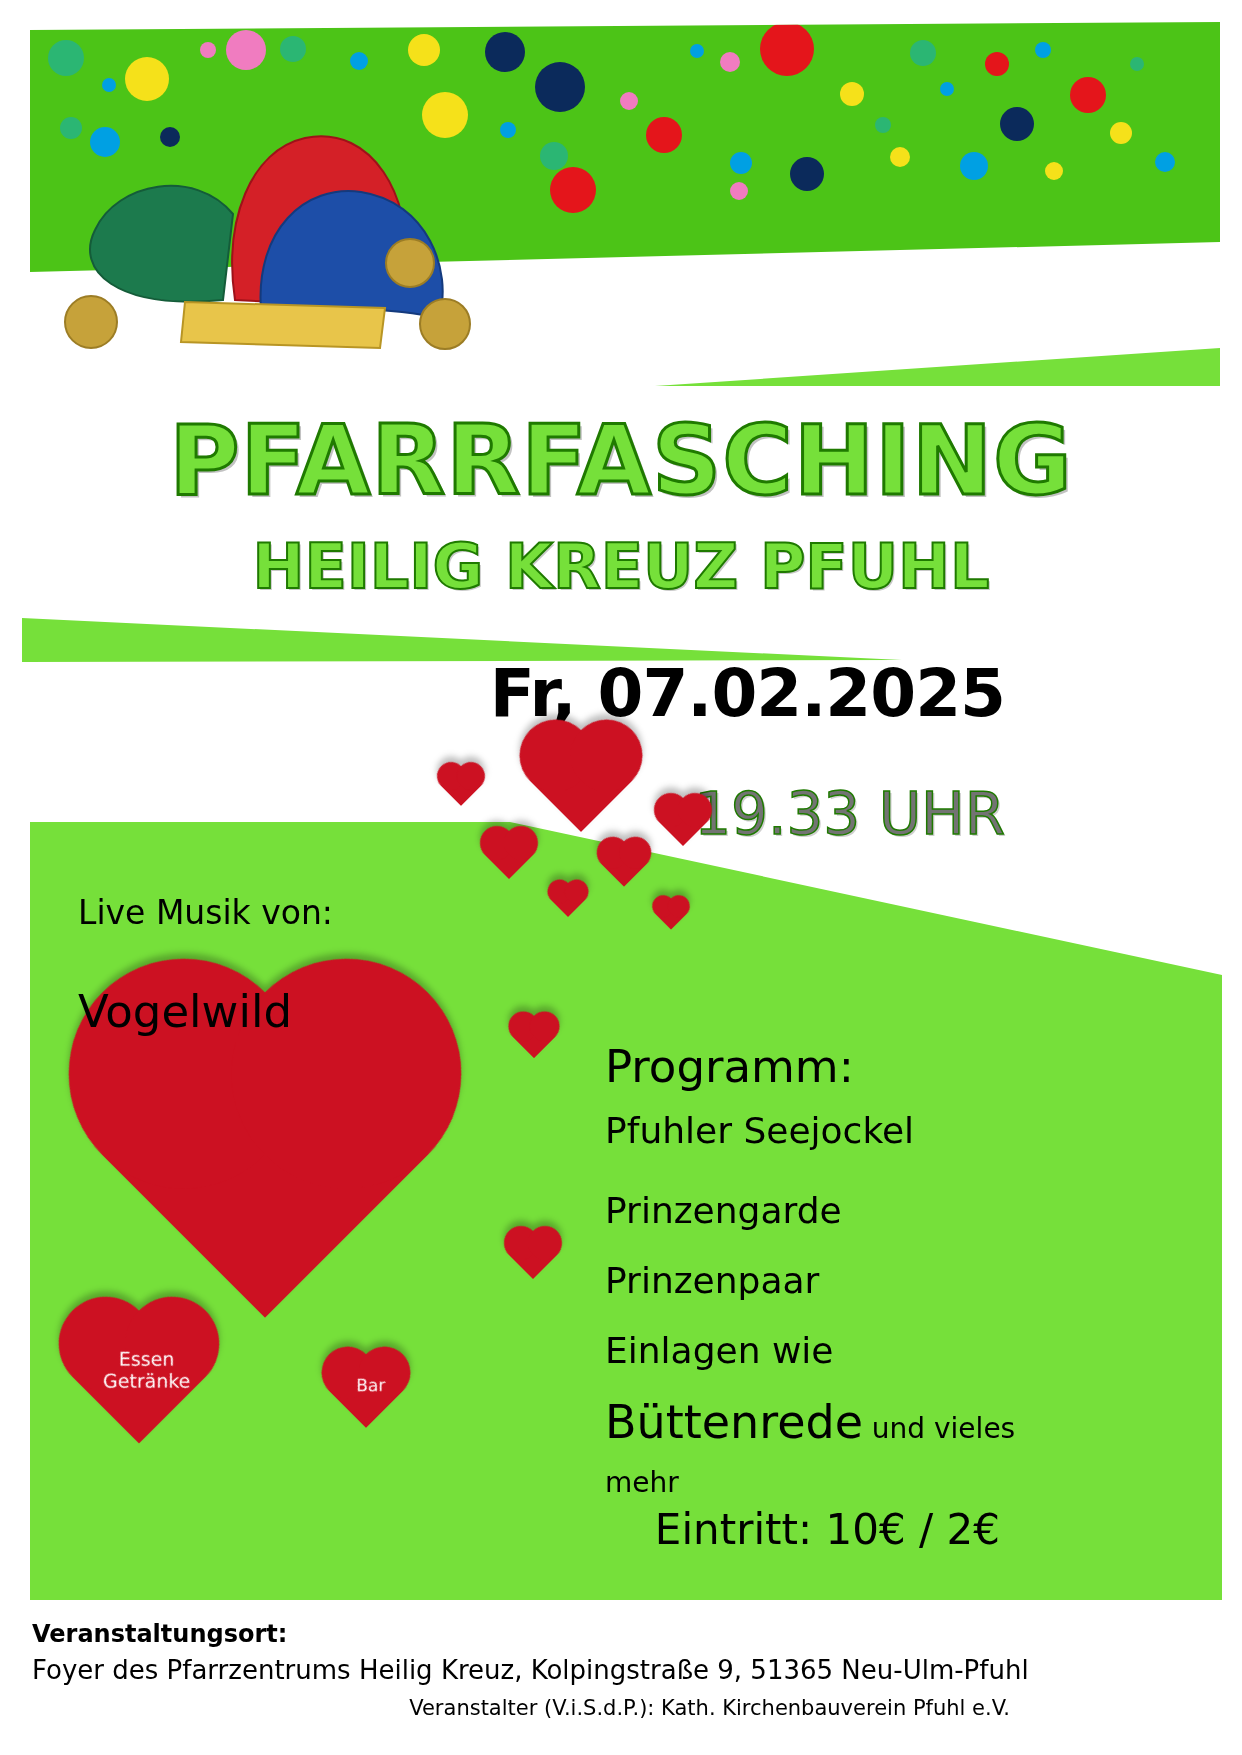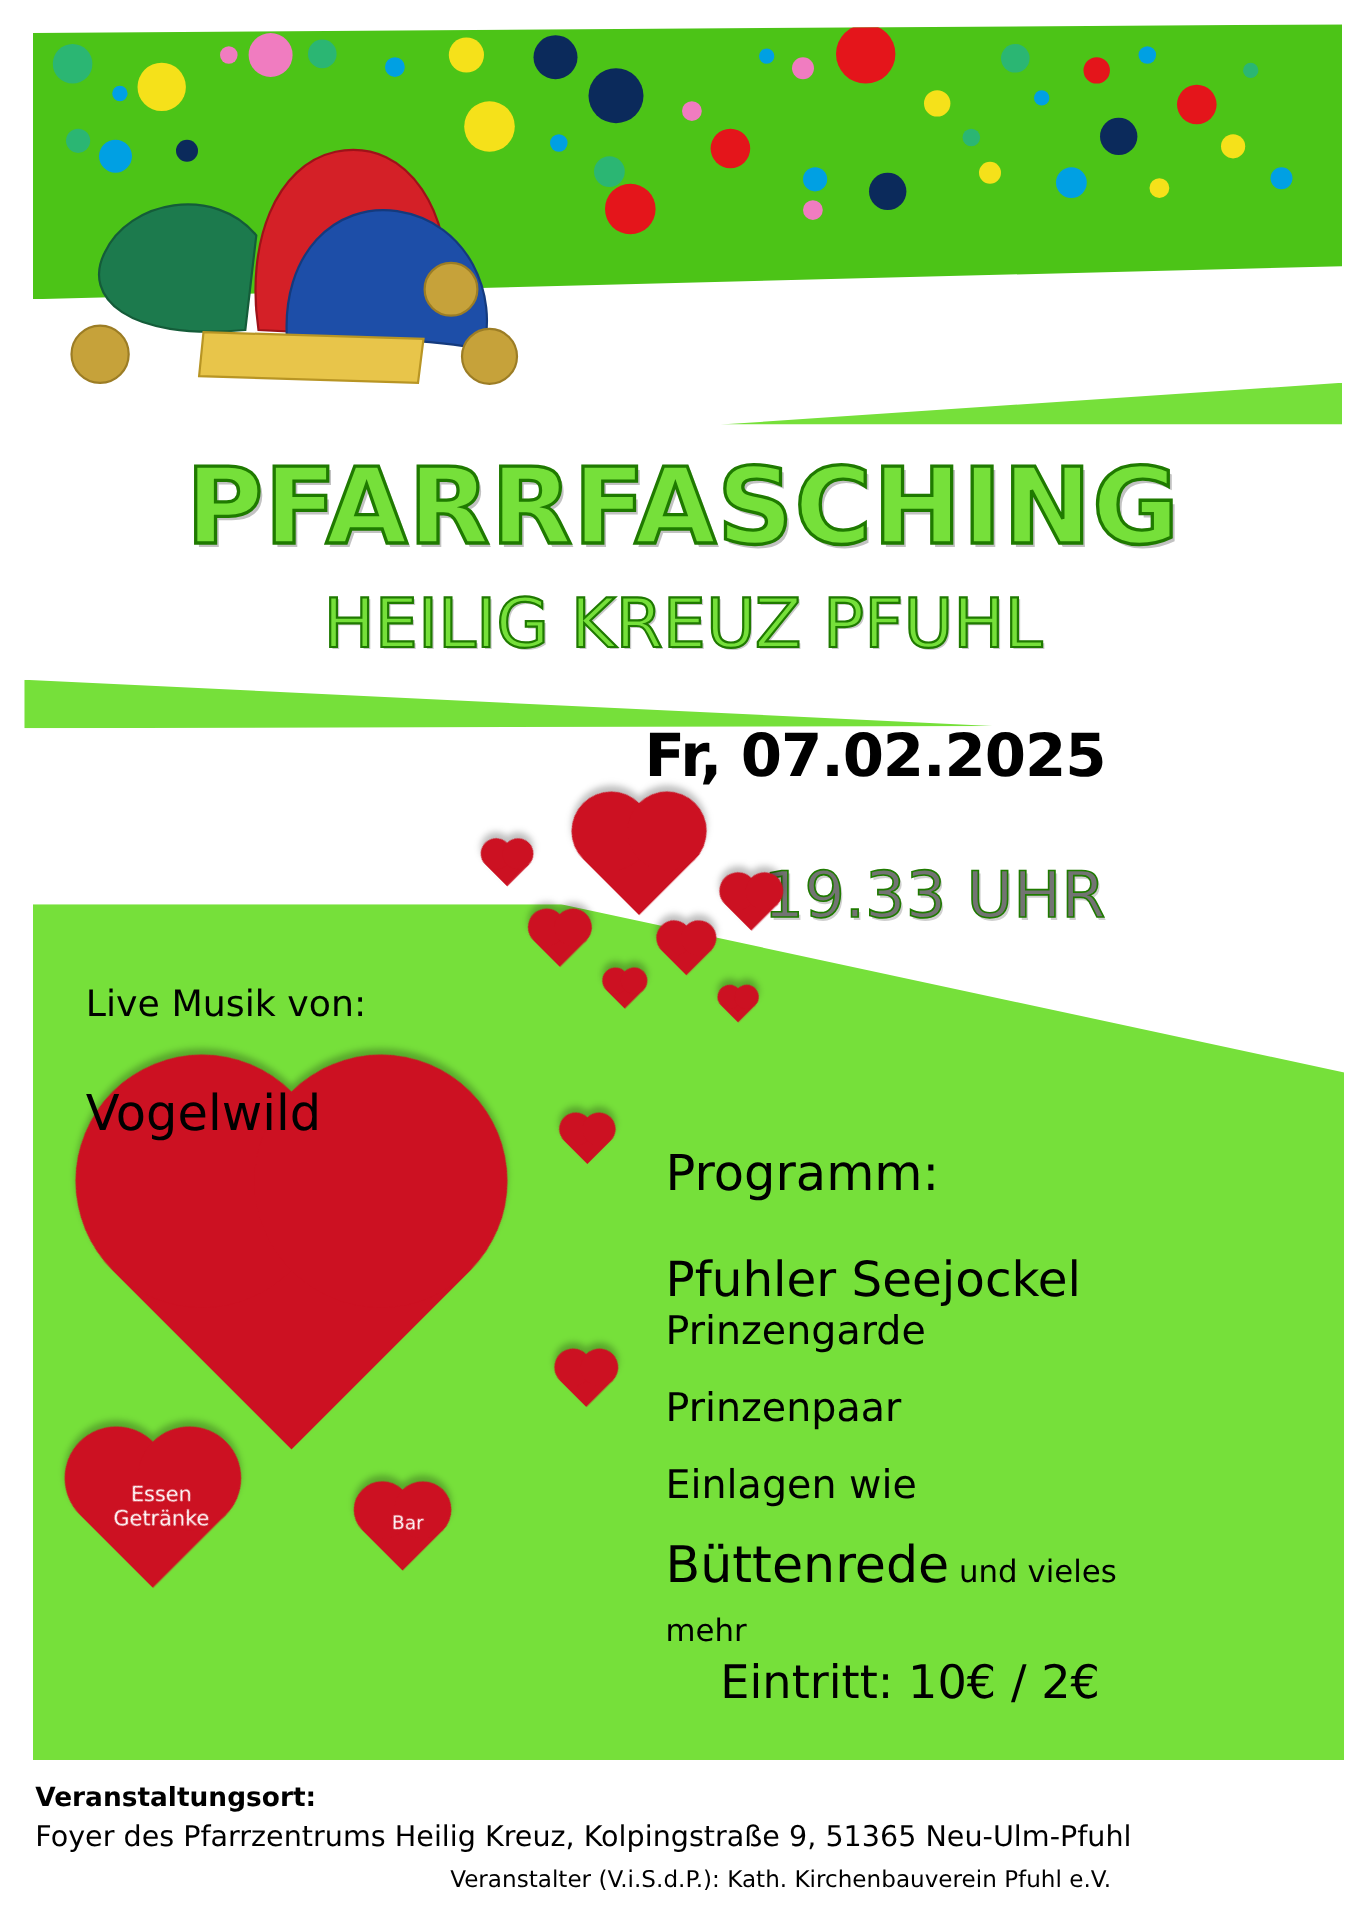--- a/index.html
+++ b/index.html
@@ -92,30 +92,30 @@
     color: #76e03a;
     -webkit-text-stroke: 3px #1f7a00;
     text-shadow: 3px 3px 0 rgba(120,120,120,0.45);
   }
   .title-sub {
     position: absolute;
     left: 0; top: 530px;
     width: 1242px;
     text-align: center;
     font-size: 62px;
-    font-weight: normal;
+    font-weight: bold;
     color: #76e03a;
     -webkit-text-stroke: 2px #1f7a00;
     text-shadow: 2px 2px 0 rgba(120,120,120,0.4);
   }
   .date {
     position: absolute;
     right: 35px;
     top: 655px;
-    font-size: 54px;
+    font-size: 66px;
     font-weight: bold;
     color: #000000;
     letter-spacing: -1px;
   }
   .time {
     position: absolute;
     right: 35px;
     top: 780px;
     font-size: 58px;
     font-weight: normal;
@@ -146,21 +146,21 @@
     left: 605px;
     top: 1040px;
     font-size: 45px;
     color: #000;
   }
   .prog-item {
     position: absolute;
     left: 605px;
     color: #000;
   }
-  .prog-1 { top: 1110px; font-size: 44px; margin-top: 28px; }
+  .prog-1 { top: 1110px; font-size: 36px; }
   .prog-2 { top: 1190px; font-size: 36px; }
   .prog-3 { top: 1260px; font-size: 36px; }
   .prog-4 { top: 1330px; font-size: 36px; }
   .prog-5 { top: 1395px; font-size: 46px; }
   .prog-5 .small {
     font-size: 28px;
   }
   .price {
     position: absolute;
     right: 40px;

